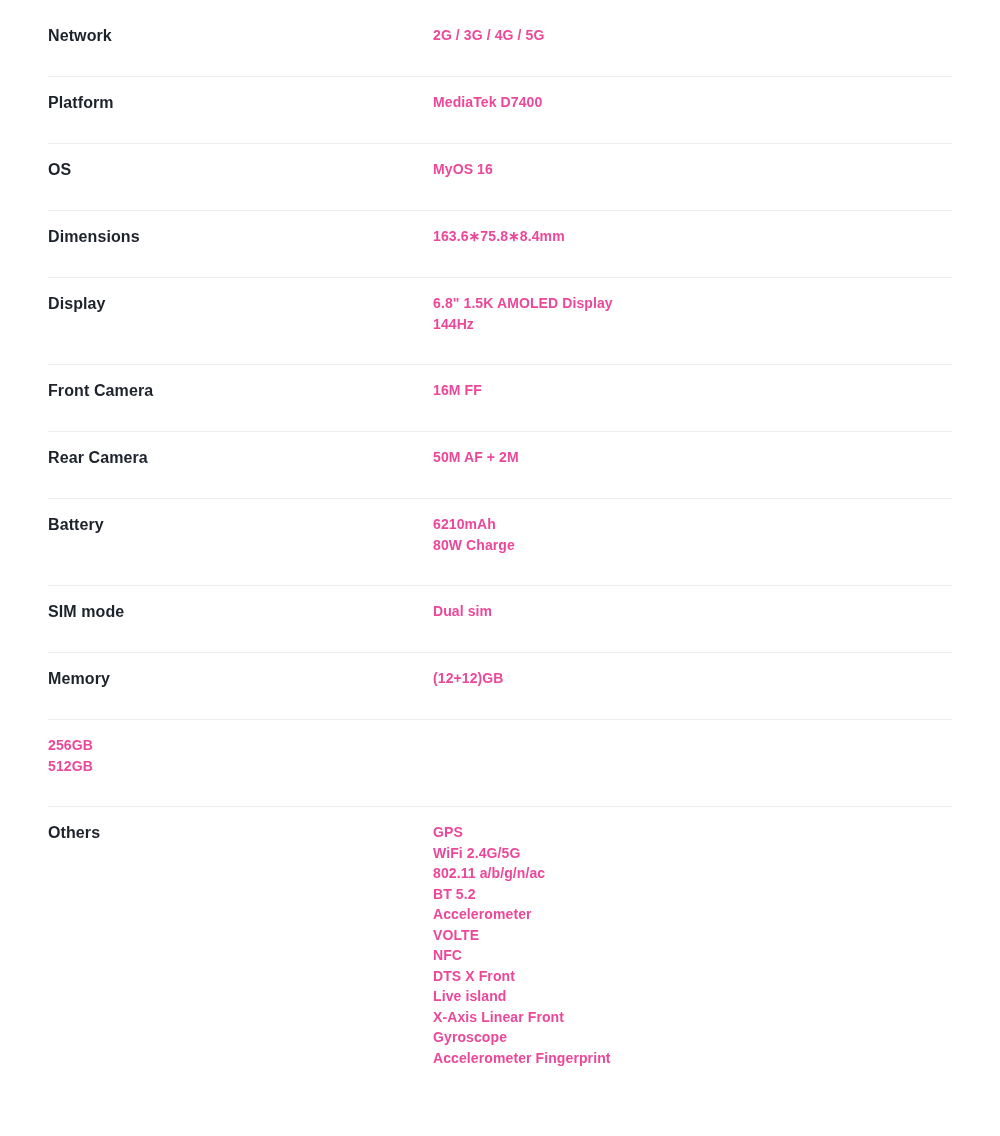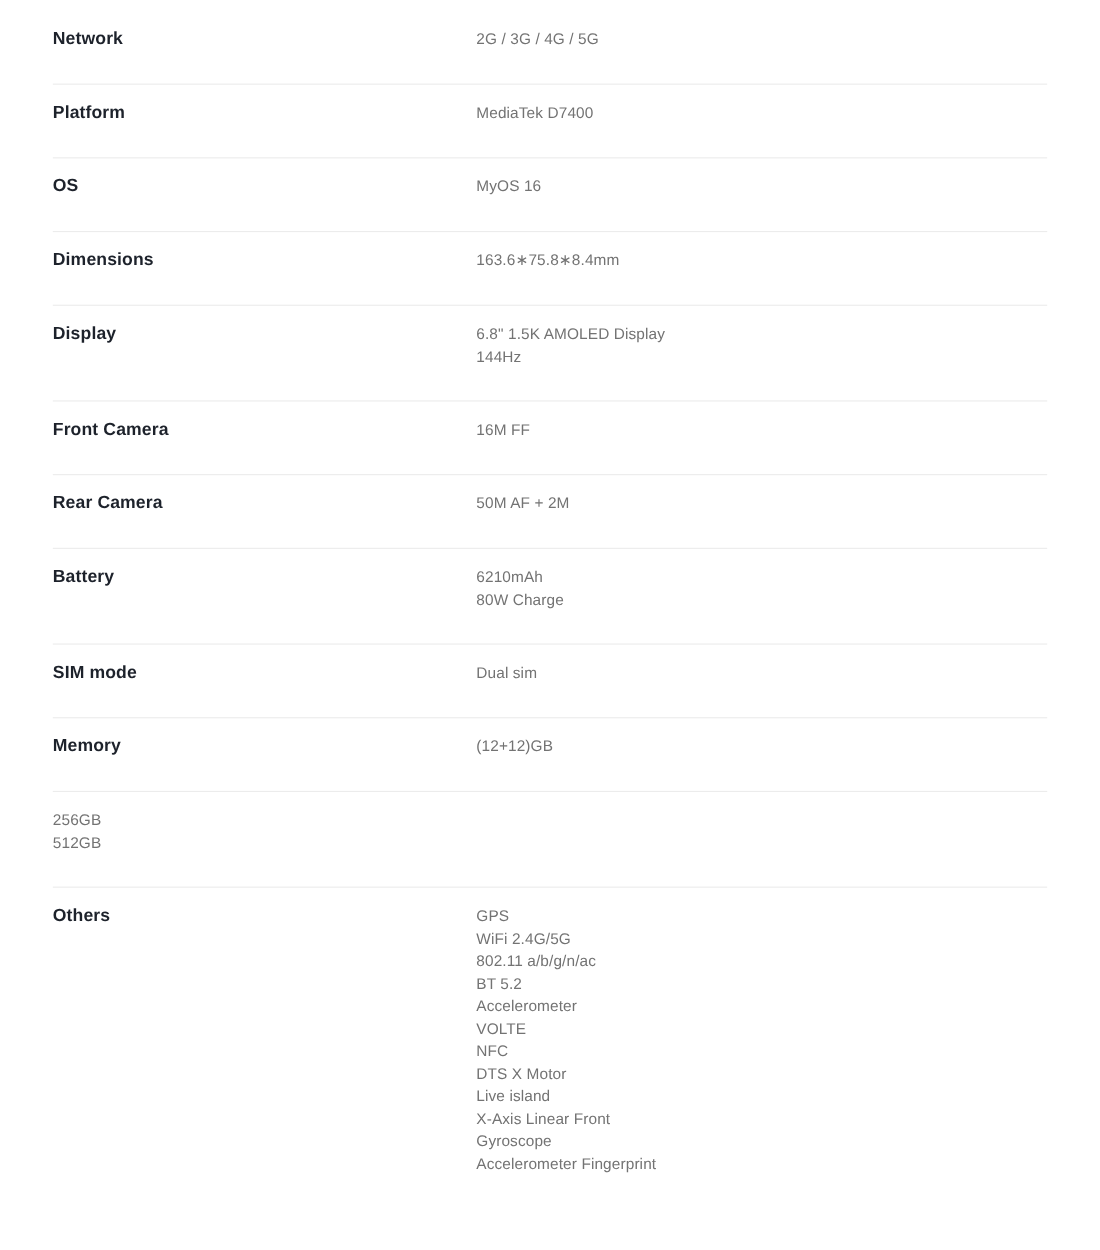--- a/index.html
+++ b/index.html
@@ -29,23 +29,23 @@
     width: 385px;
     font-size: 16px;
     font-weight: 700;
     line-height: 21px;
     color: #1d222b;
     letter-spacing: 0.1px;
   }
   .spec-values {
     flex: 1 1 auto;
     font-size: 14px;
-    font-weight: 400;
+    font-weight: 700;
     line-height: 20.5px;
-    color: #737373;
+    color: #ec4899;
     letter-spacing: 0.1px;
   }
   .spec-value-line {
     white-space: pre;
   }
 </style>
 </head>
 <body>
 
 <div class="spec-table" id="spec-table">
@@ -131,20 +131,20 @@
   <div class="spec-row">
     <div class="spec-label">Others</div>
     <div class="spec-values">
         <div class="spec-value-line">GPS</div>
         <div class="spec-value-line">WiFi 2.4G/5G</div>
         <div class="spec-value-line">802.11 a/b/g/n/ac</div>
         <div class="spec-value-line">BT 5.2</div>
         <div class="spec-value-line">Accelerometer</div>
         <div class="spec-value-line">VOLTE</div>
         <div class="spec-value-line">NFC</div>
-        <div class="spec-value-line">DTS X Motor</div>
+        <div class="spec-value-line">DTS X Front</div>
         <div class="spec-value-line">Live island</div>
         <div class="spec-value-line">X-Axis Linear Front</div>
         <div class="spec-value-line">Gyroscope</div>
         <div class="spec-value-line">Accelerometer Fingerprint</div>
       </div>
   </div>
 </div>
 
 </body></html>

